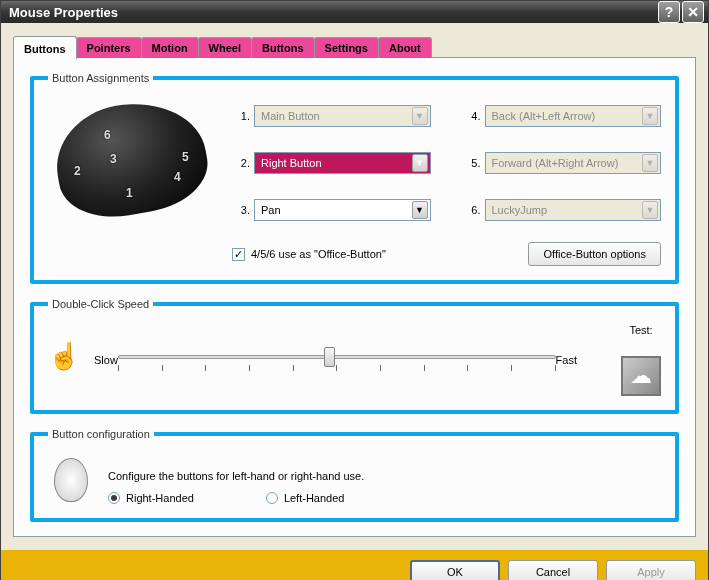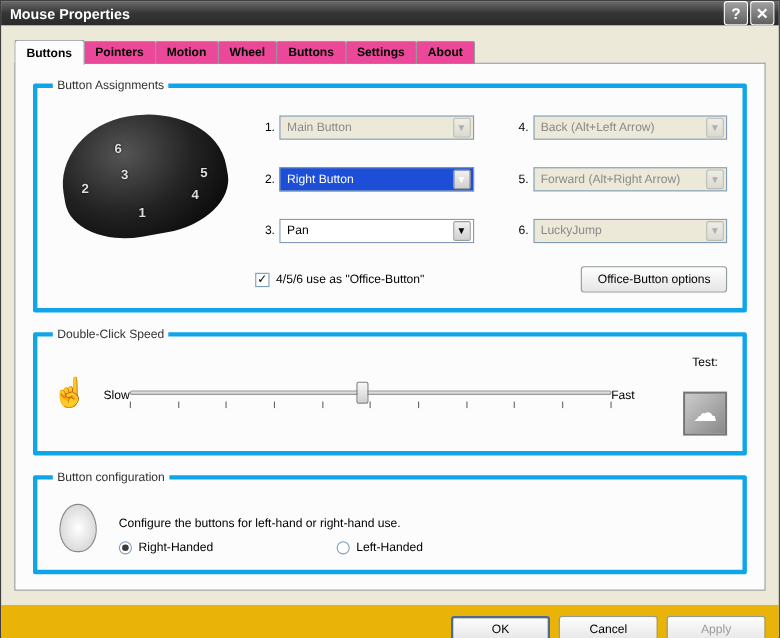--- a/index.html
+++ b/index.html
@@ -149,21 +149,21 @@
 .combo .arrow {
   width: 16px; height: 18px;
   background: linear-gradient(#f0f0f0,#d0d0d0);
   border: 1px solid #9c9c9c;
   border-radius: 2px;
   display:flex;align-items:center;justify-content:center;
   font-size: 9px;
 }
 .combo.disabled .arrow { opacity: 0.6; }
 .combo.highlight {
-  background: #1d4ed8;
+  background: #be185d;
   color: #fff;
 }
 .assign-footer {
   margin-top: 14px;
   display: flex;
   align-items: center;
   padding-left: 184px;
 }
 .checkbox {
   width: 13px; height: 13px;
@@ -274,21 +274,21 @@
   content:"";
   position:absolute;
   left:6px;top:4px;
   width:32px;height:42px;
   background:radial-gradient(#fff,#ccc);
   border:1px solid #888;
   border-radius: 50% 50% 48% 48% / 55% 55% 48% 48%;
 }
 .cfg-right { flex:1; }
 .cfg-desc { margin-bottom: 10px; font-size: 11px; }
-.radios { display:flex; gap: 112px; }
+.radios { display:flex; gap: 72px; }
 .radio-opt { display:flex; align-items:center; gap:6px; }
 .radio {
   width:12px;height:12px;border:1px solid #7f9db9;border-radius:50%;
   display:inline-flex;align-items:center;justify-content:center;
   background:#fff;
 }
 .radio.checked::after{
   content:"";width:6px;height:6px;background:#3b3b3b;border-radius:50%;
 }
 

